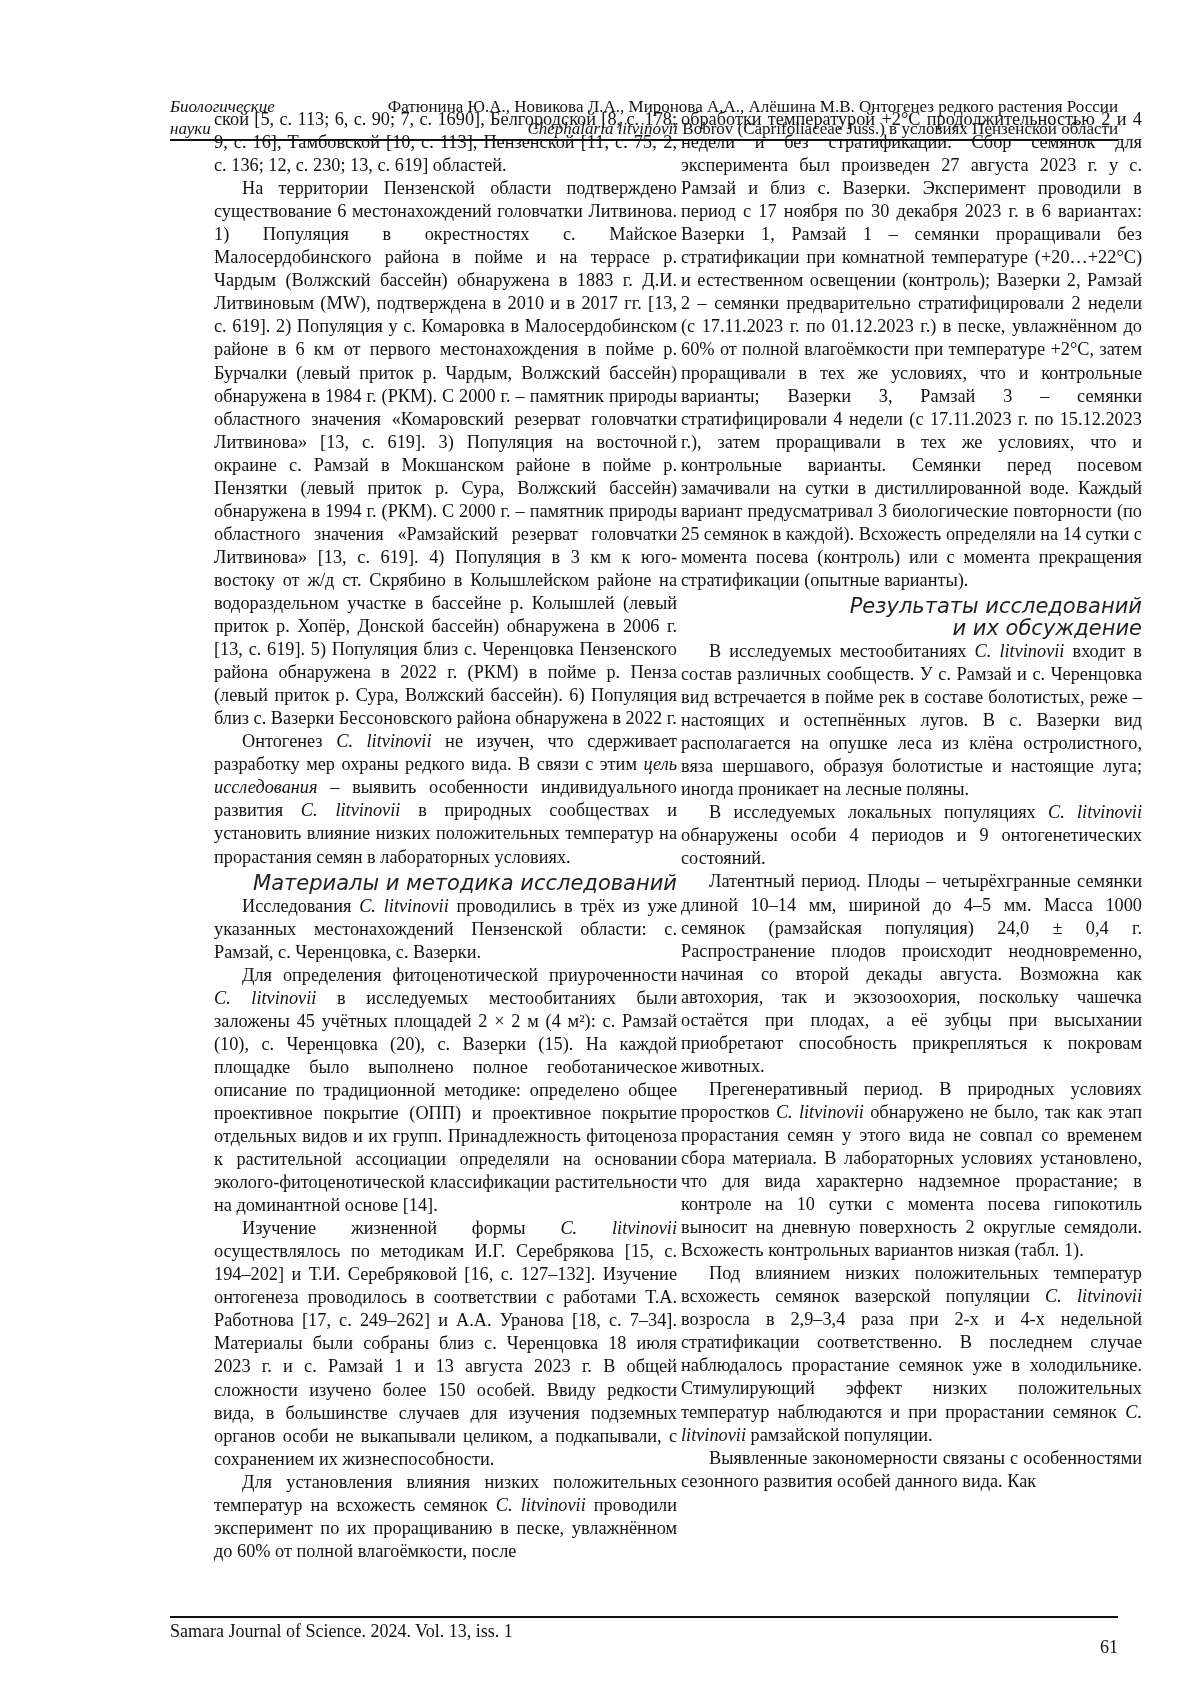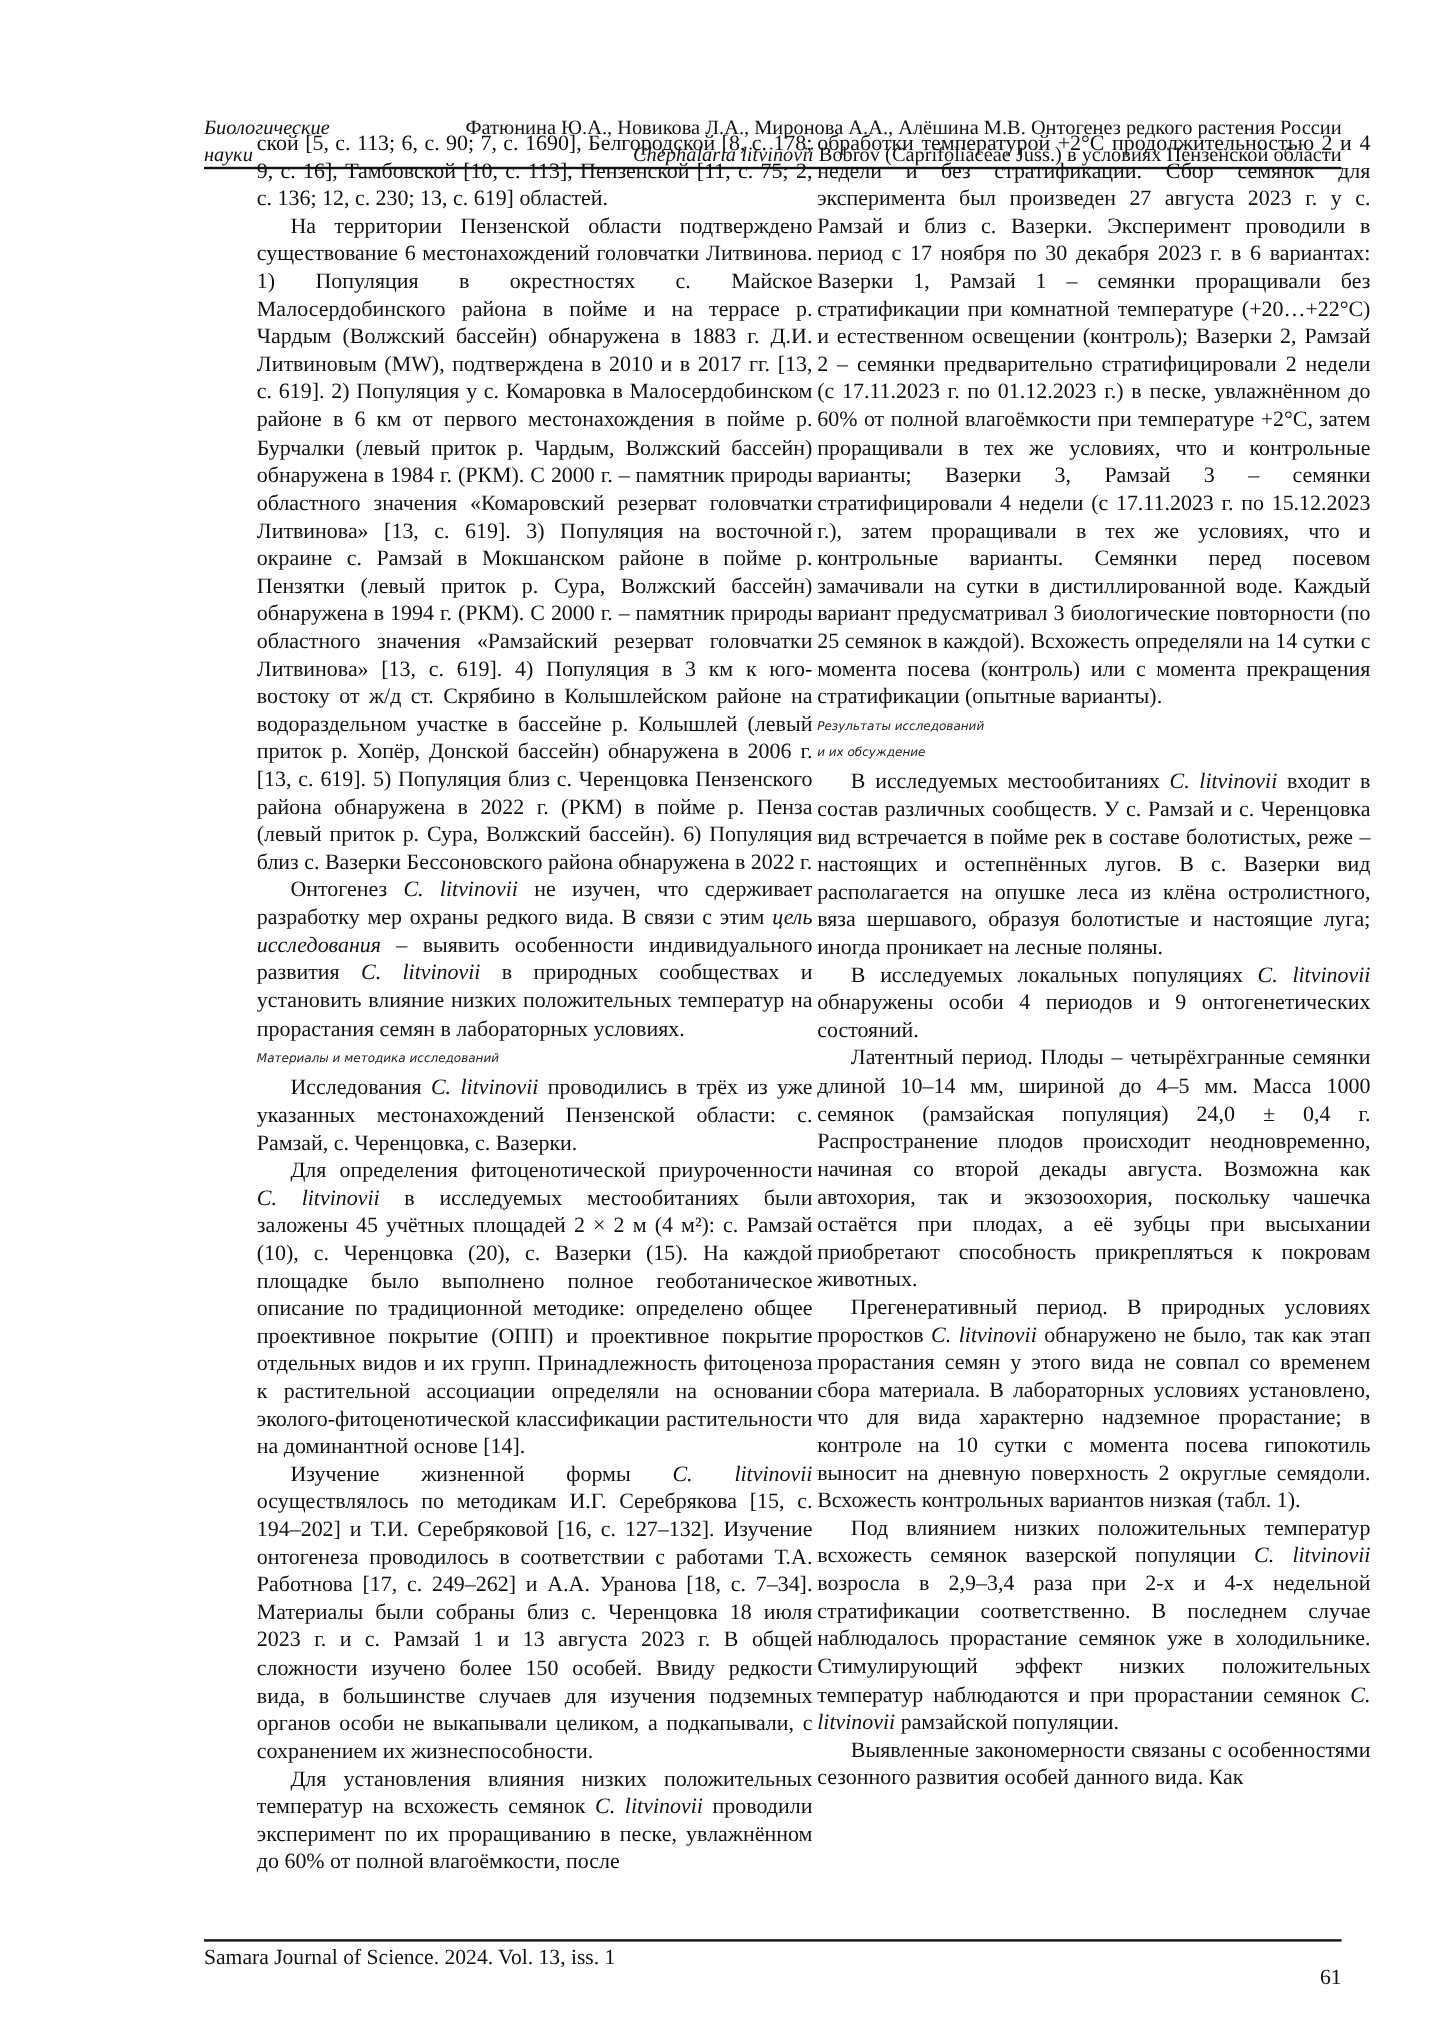--- a/index.html
+++ b/index.html
@@ -10,22 +10,22 @@
   .header .left { position:absolute; left:0; top:0; font-style:italic; }
   .header .right { position:absolute; right:0; top:0; text-align:right; }
   .header .right i { font-style:italic; }
   .col { position:absolute; top:108px; font-size:18.3px; line-height:23.05px;
          text-align:justify; hyphens:manual; }
   .col-left { left:170px; width:463px;margin-left:44px; }
   .col-right { left:681px; width:461px; }
   .col p { margin:0; text-indent:28px; }
   .col p.noind { text-indent:0; }
   .col h2 { margin:3px 0 1px 0; font-family:"DejaVu Sans", sans-serif;
-            font-style:italic; font-weight:normal; font-size:10px;
-            line-height:22px; text-align:left; text-indent:0; color:#222; }
+            font-style:italic; font-weight:normal; font-size:21px;
+            line-height:22px; text-align:right; text-indent:0; color:#222; }
   .col .it { font-style:italic; }
   .col .ul { }
   .footer-rule { position:absolute; left:170px; top:1616px; width:948px;
                  border-top:2px solid #111; }
   .footer { position:absolute; left:170px; top:1620px; width:948px;
             font-size:18px; line-height:22px; }
   .footer .journal { position:absolute; left:0; top:0; }
   .footer .page-num { position:absolute; right:0; top:16px; }
 </style>
 </head>

